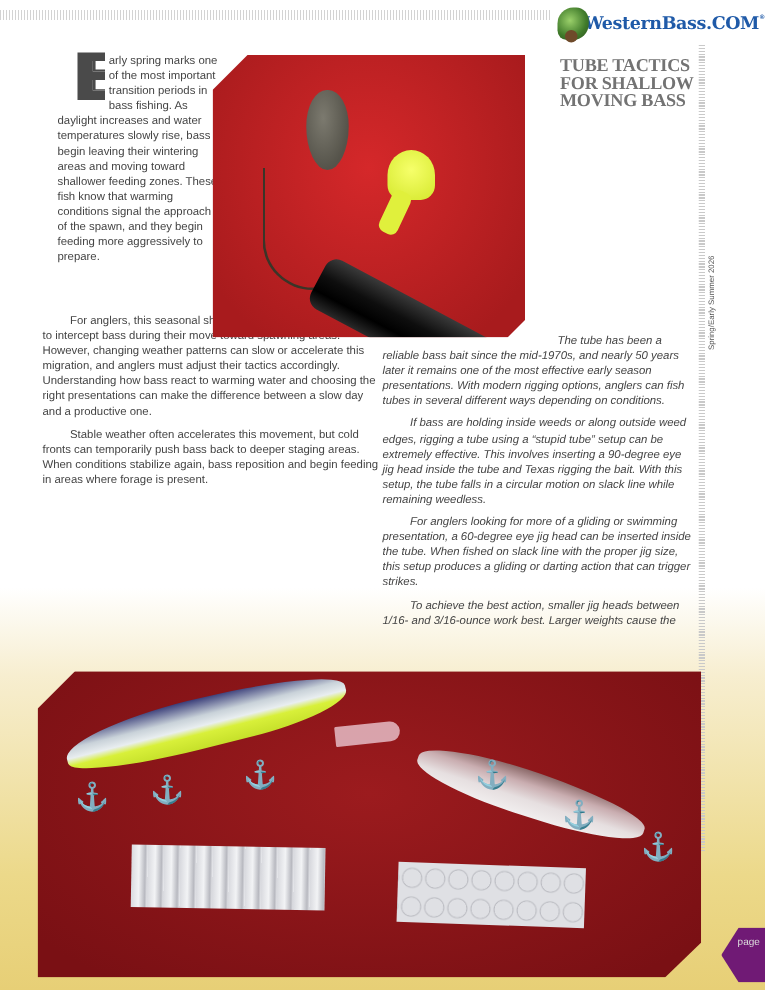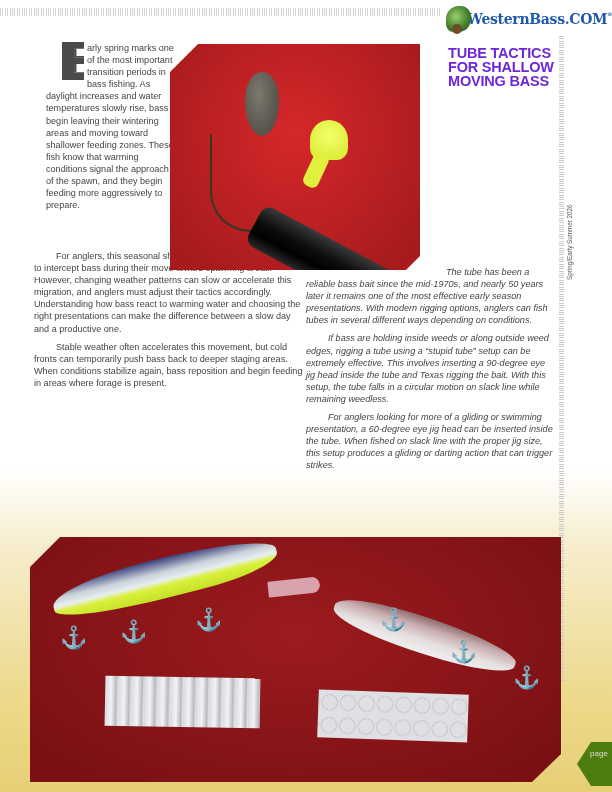--- a/index.html
+++ b/index.html
@@ -48,22 +48,22 @@
       float: left; font-family: "DejaVu Serif", serif; font-weight: bold;
       font-size: 44px; line-height: 36px; color: #4a4a4a; margin: 0 3px 0 28px;
       width: 22px; height: 38px; background: #4a4a4a; color: transparent; position: relative;
     }
     .dropcap span {
       position: absolute; inset: 0; color: #4a4a4a; background: #fff;
       -webkit-clip-path: polygon(55% 18%, 100% 18%, 100% 40%, 55% 40%, 55% 58%, 100% 58%, 100% 80%, 55% 80%);
       clip-path: polygon(55% 18%, 100% 18%, 100% 40%, 55% 40%, 55% 58%, 100% 58%, 100% 80%, 55% 80%);
     }
     h2.section {
-      margin: 22px 0 2px 0; color: #6d28d9; font-weight: bold;
-      font-family: Liberation Sans, sans-serif; font-size: 13.5px; line-height: 13px;
+      margin: 22px 0 2px 0; color: #737373; font-weight: bold;
+      font-family: Liberation Serif, serif; font-size: 13.5px; line-height: 13px;
       letter-spacing: -0.2px; text-transform: uppercase;
     }
     .photo-top {
       position: absolute; left: 170px; top: 44px; width: 250px; height: 226px;
       background: radial-gradient(ellipse at 50% 40%, #d5282a, #a81b1d 85%);
       clip-path: polygon(28px 0, 100% 0, 100% 212px, 236px 226px, 0 226px, 0 28px);
       overflow: hidden;
     }
     .sinker {
       position: absolute; left: 75px; top: 28px; width: 34px; height: 64px;
@@ -118,21 +118,21 @@
     .tape-right {
       position: absolute; left: 288px; top: 155px; width: 150px; height: 48px;
       background-color: #dfe0e4;
       background-image: radial-gradient(circle, transparent 7px, #b9bac0 7.5px, transparent 8.5px);
       background-size: 18.5px 23px; background-position: 2px 1px;
       transform: rotate(2deg);
     }
     .trebles { position: absolute; font-size: 22px; color: #2a2420; }
     .page-tab {
       position: absolute; left: 577px; top: 742px; width: 35px; height: 44px;
-      background: #4d7c0f;
+      background: #701a75;
       clip-path: polygon(14px 0, 100% 0, 100% 100%, 14px 100%, 0 50%);
       color: #fff; text-align: center; padding-left: 9px; box-sizing: border-box;
     }
     .page-word { font-size: 8px; line-height: 9px; color: #ddd; padding-top: 7px; display: block; }
     .page-num { font-size: 10.5px; line-height: 11px; font-weight: bold; display: block; margin-top: 45px; }
   </style>
 </head>
 <body>
 
 <div class="ruler-top"></div>
@@ -168,20 +168,21 @@
 </div>
 
 <div class="col" style="left:448px; top:40px; width:108px;">
   <h2 class="section" style="font-size:14.5px; line-height:14px; margin-top:6px;">Tube Tactics for Shallow Moving Bass</h2>
 </div>
 
 <div class="col" style="left:306px; top:266px; width:250px;font-style:italic;">
   <p style="text-indent:140px;">The tube has been a reliable bass bait since the mid-1970s, and nearly 50 years later it remains one of the most effective early season presentations. With modern rigging options, anglers can fish tubes in several different ways depending on conditions.</p>
   <p>If bass are holding inside weeds or along outside weed edges, rigging a tube using a “stupid tube” setup can be extremely effective. This involves inserting a 90-degree eye jig head inside the tube and Texas rigging the bait. With this setup, the tube falls in a circular motion on slack line while remaining weedless.</p>
   <p>For anglers looking for more of a gliding or swimming presentation, a 60-degree eye jig head can be inserted inside the tube. When fished on slack line with the proper jig size, this setup produces a gliding or darting action that can trigger strikes.</p>
+  <p>To achieve the best action, smaller jig heads between 1/16- and 3/16-ounce work best. Larger weights cause the</p>
 </div>
 
 <div class="photo-bottom">
   <div class="lure-left"></div>
   <div class="lip-left"></div>
   <div class="lure-right"></div>
   <div class="trebles" style="left:30px; top:88px;">⚓</div>
   <div class="trebles" style="left:90px; top:82px;">⚓</div>
   <div class="trebles" style="left:165px; top:70px;">⚓</div>
   <div class="trebles" style="left:350px; top:70px;">⚓</div>

